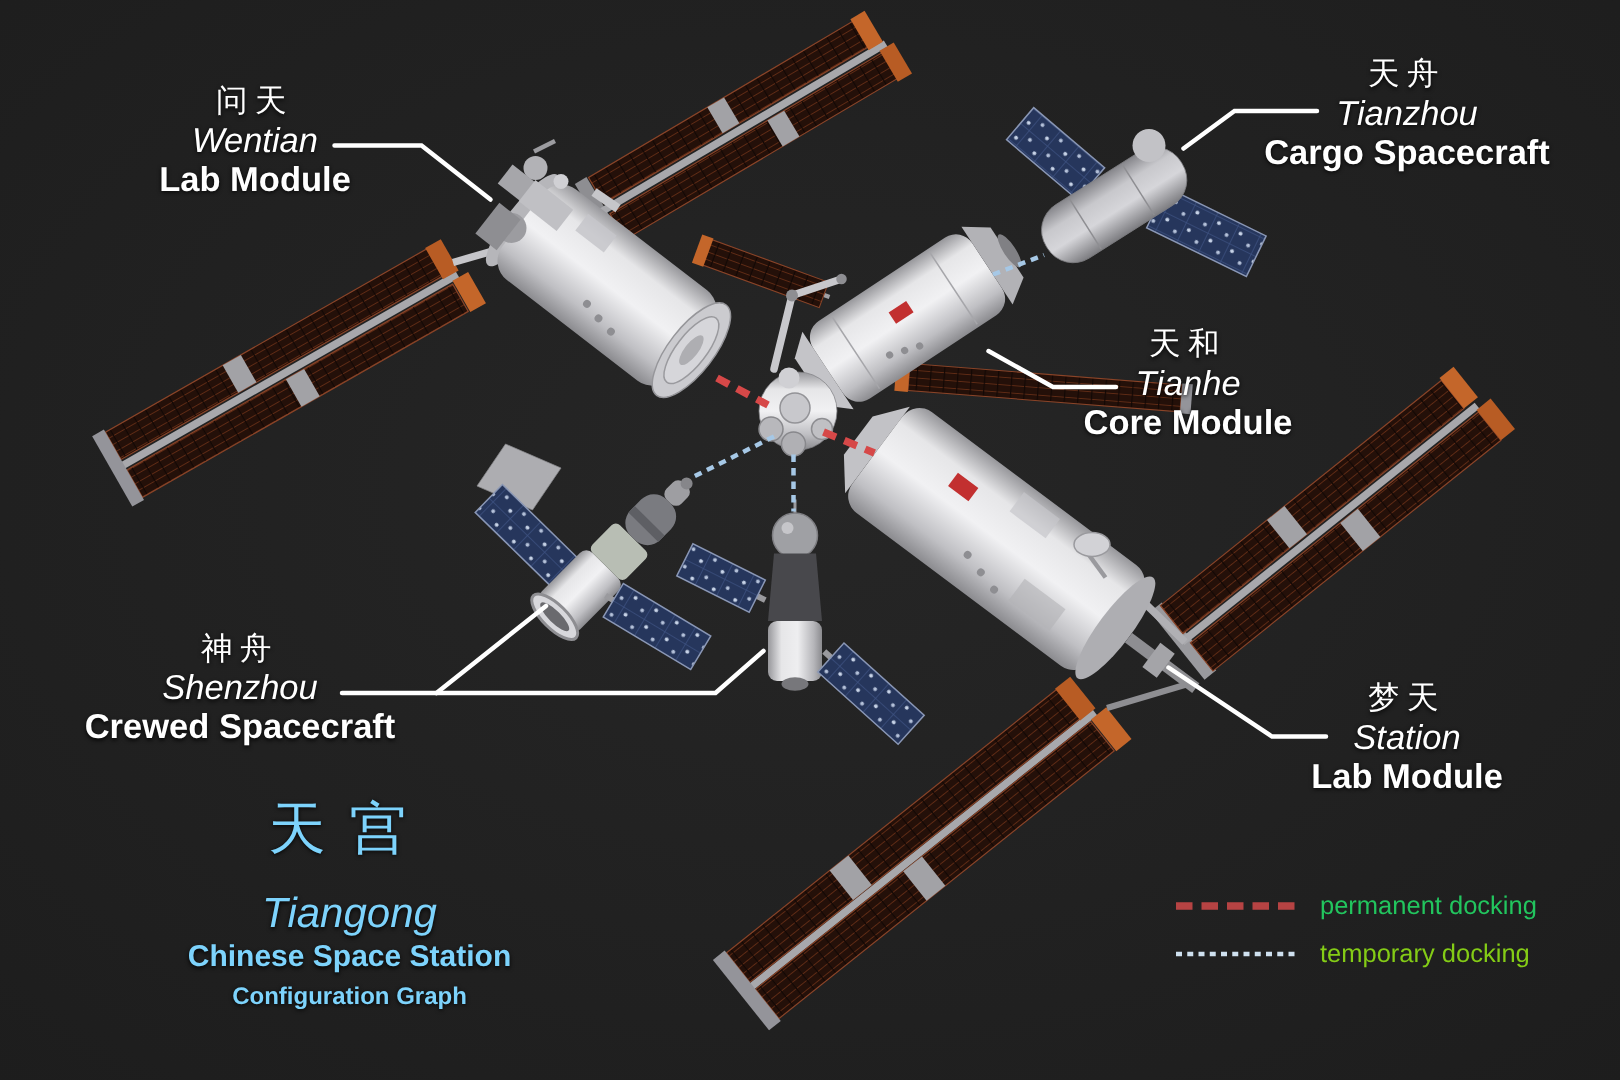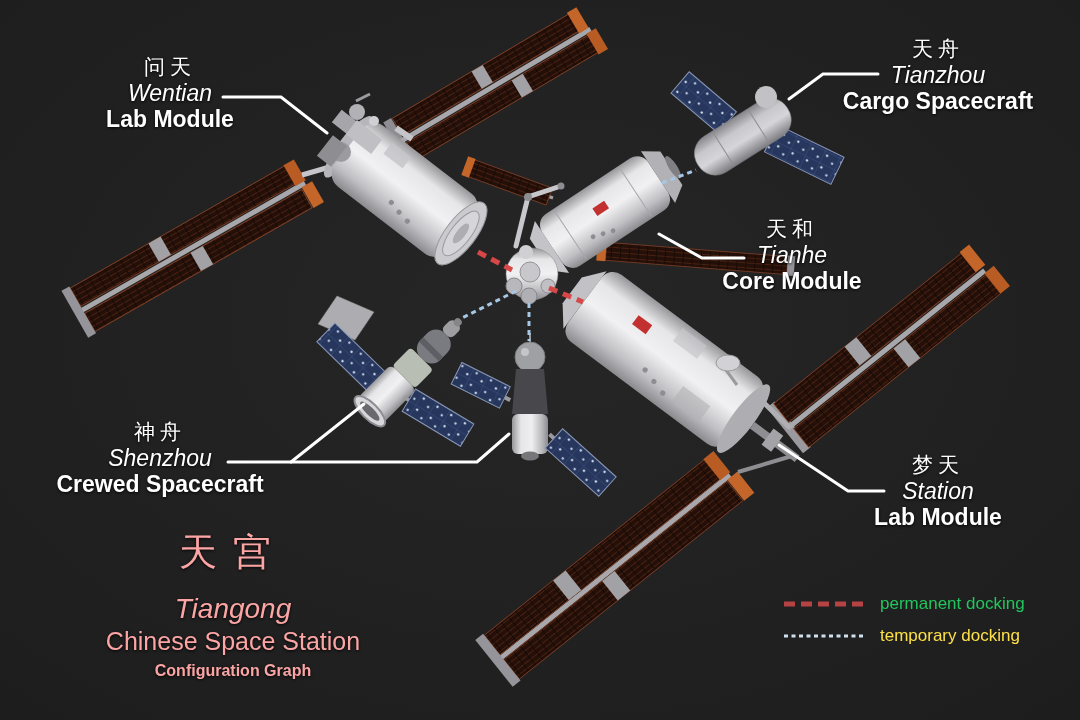--- a/index.html
+++ b/index.html
@@ -12,36 +12,36 @@
   .label{
     position:absolute;transform:translateX(-50%);text-align:center;
     color:#ffffff;line-height:1.14;text-shadow:0 1px 3px rgba(0,0,0,.9);
     white-space:nowrap;
   }
   .label .cn{display:block;font-size:21px;letter-spacing:5px;font-family:"DejaVu Sans",sans-serif;}
   .label .py{display:block;font-size:23px;font-style:italic;}
   .label .ty{display:block;font-size:23px;font-weight:bold;}
   #title-block{
     position:absolute;left:233px;top:530px;transform:translateX(-50%);
-    text-align:center;color:#fca5a5;line-height:1.18;white-space:nowrap;
+    text-align:center;color:#7dd3fc;line-height:1.18;white-space:nowrap;
     text-shadow:0 1px 3px rgba(0,0,0,.9);
   }
   #title-block .cn{display:block;font-size:38px;letter-spacing:16px;font-family:"DejaVu Sans",sans-serif;}
   #title-block .py{display:block;font-size:28px;font-style:italic;margin-top:17px;}
-  #title-block .l1{display:block;font-size:25px;font-weight:normal;margin-top:2px;}
+  #title-block .l1{display:block;font-size:20px;font-weight:bold;margin-top:2px;}
   #title-block .l2{display:block;font-size:16px;font-weight:bold;margin-top:6px;}
   .legend-row{
     position:absolute;left:782px;display:flex;align-items:center;height:20px;
   }
   .legend-row svg{display:block;}
   .legend-row .legend-text{margin-left:12px;font-size:17px;}
   #legend-permanent{top:594px;}
   #legend-temporary{top:626px;}
   #legend-permanent .legend-text{color:#22c55e;}
-  #legend-temporary .legend-text{color:#fde047;}
+  #legend-temporary .legend-text{color:#84cc16;}
 </style>
 </head>
 <body>
 
 <div id="stage">
 
   <svg id="render-svg" width="1080" height="720" viewBox="0 0 1080 720">
     <defs>
       <radialGradient id="bgGrad" cx="50%" cy="45%" r="75%">
         <stop offset="0" stop-color="#262626"></stop>

